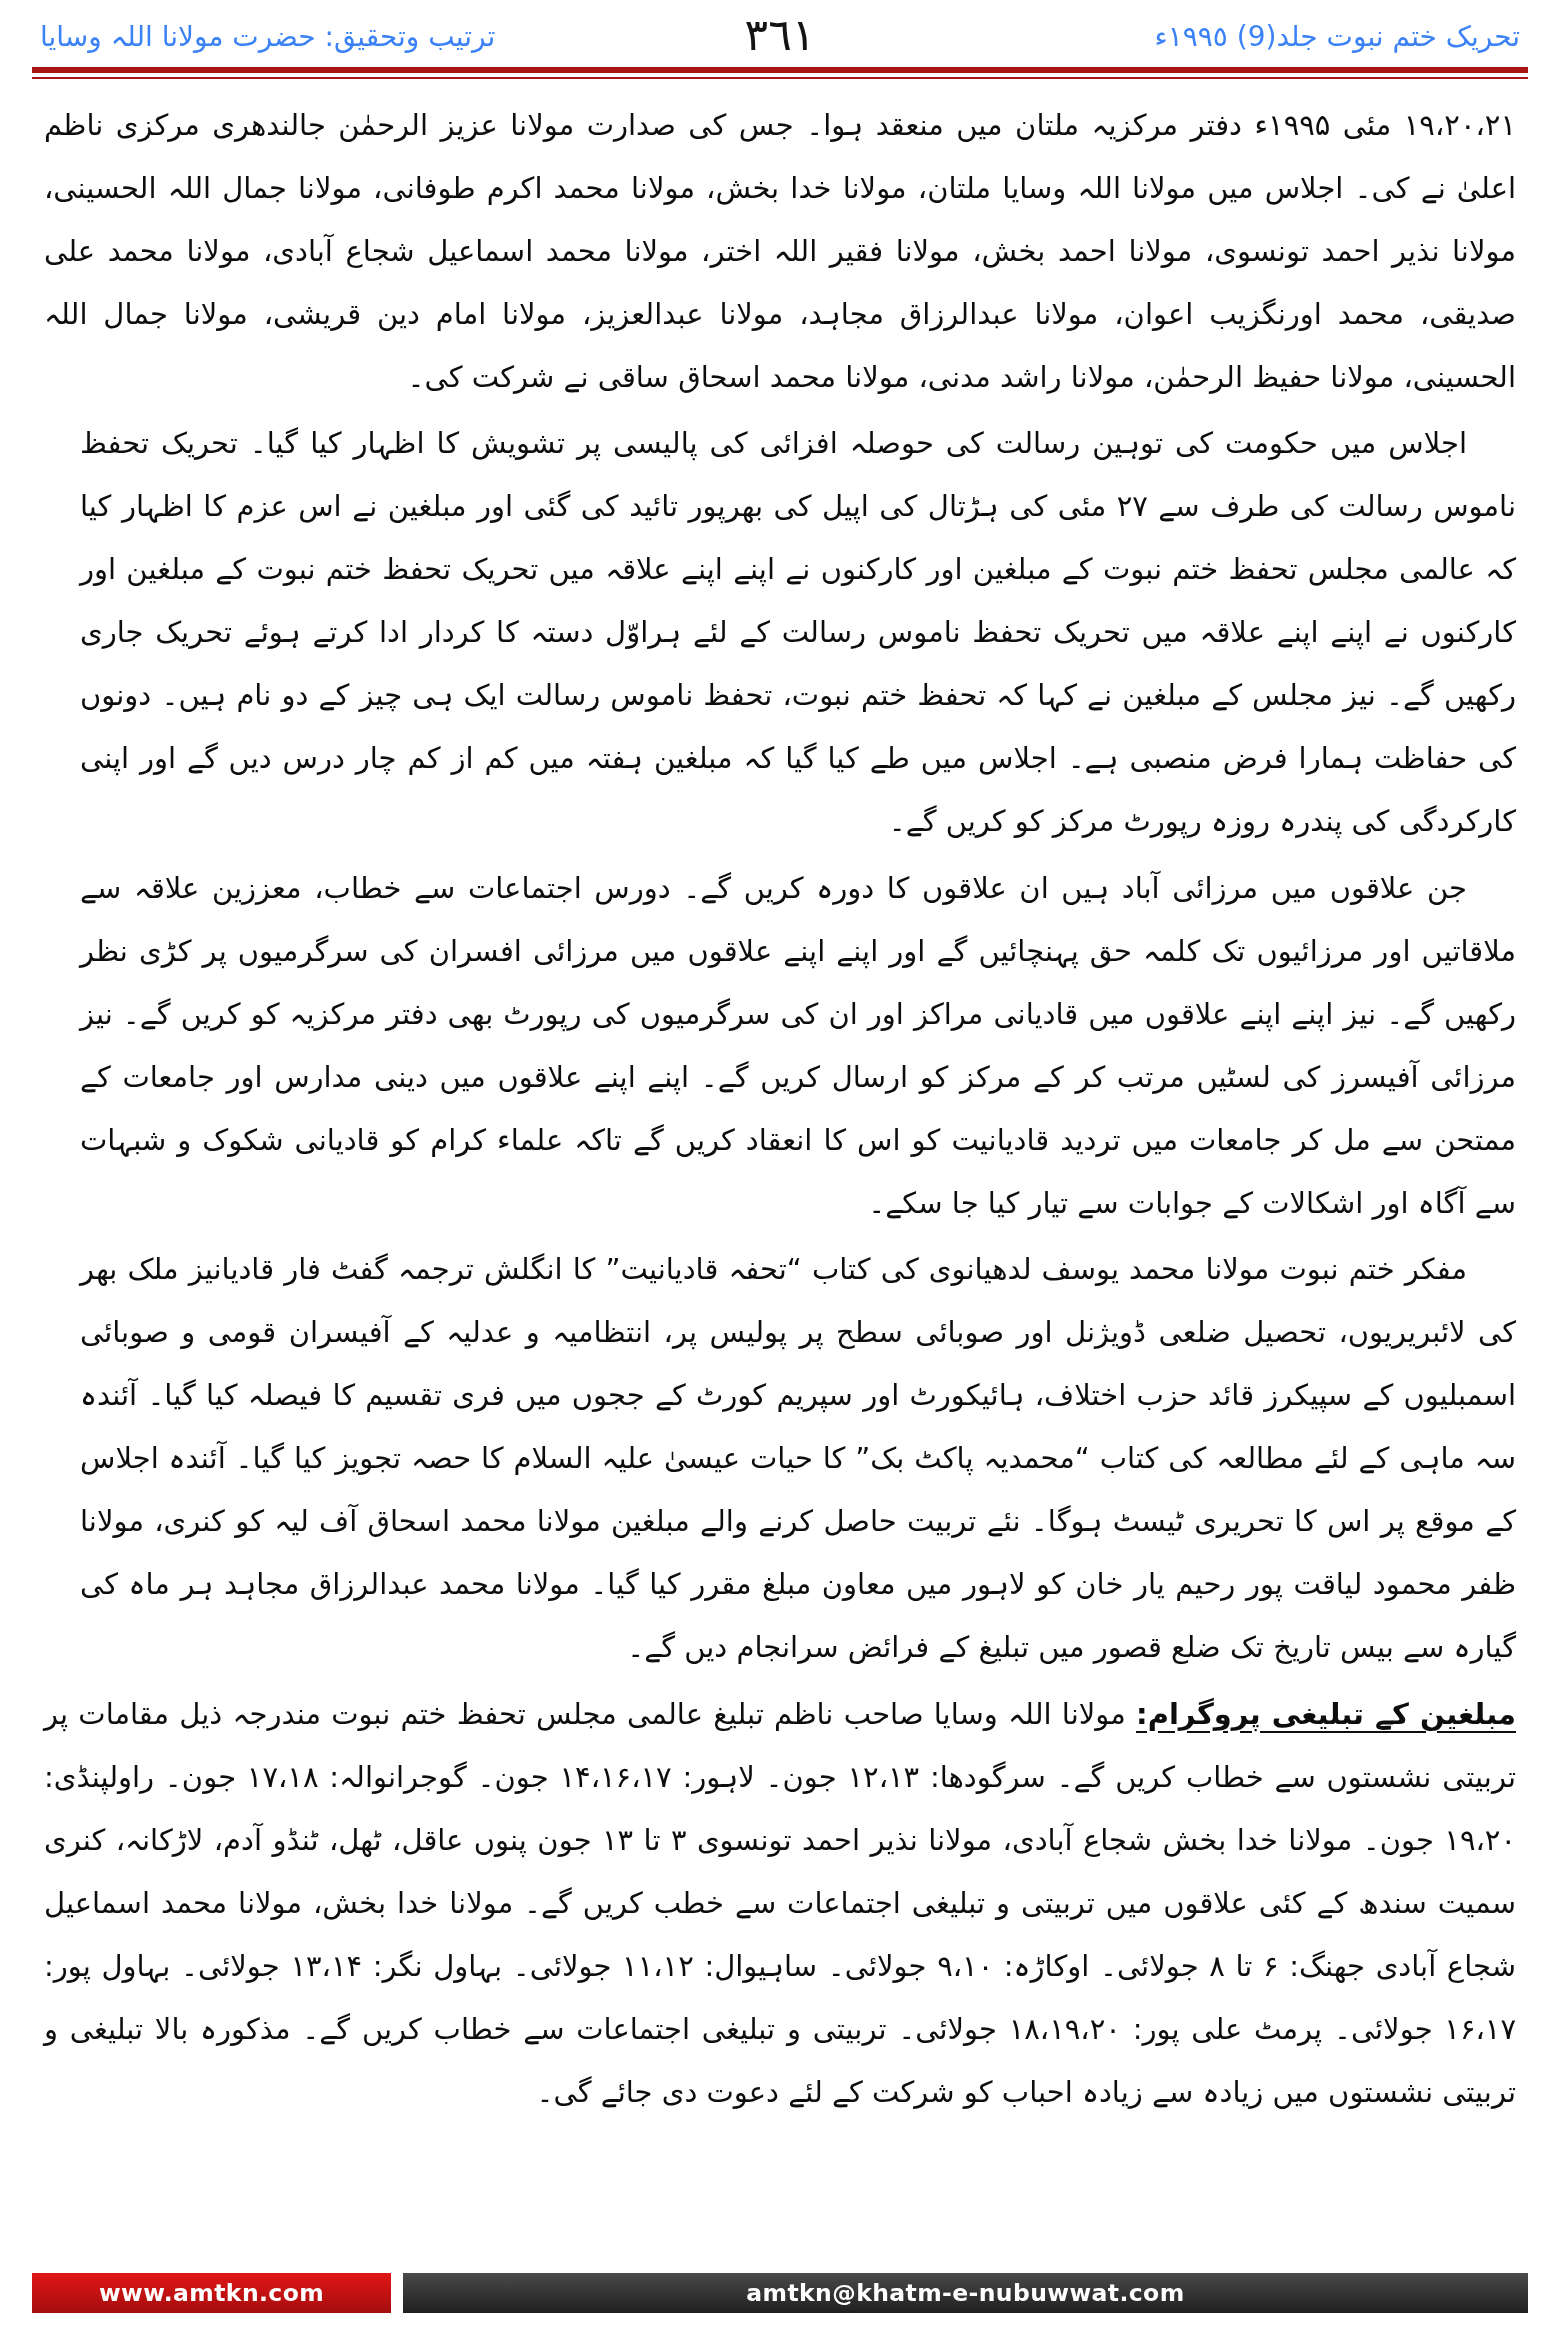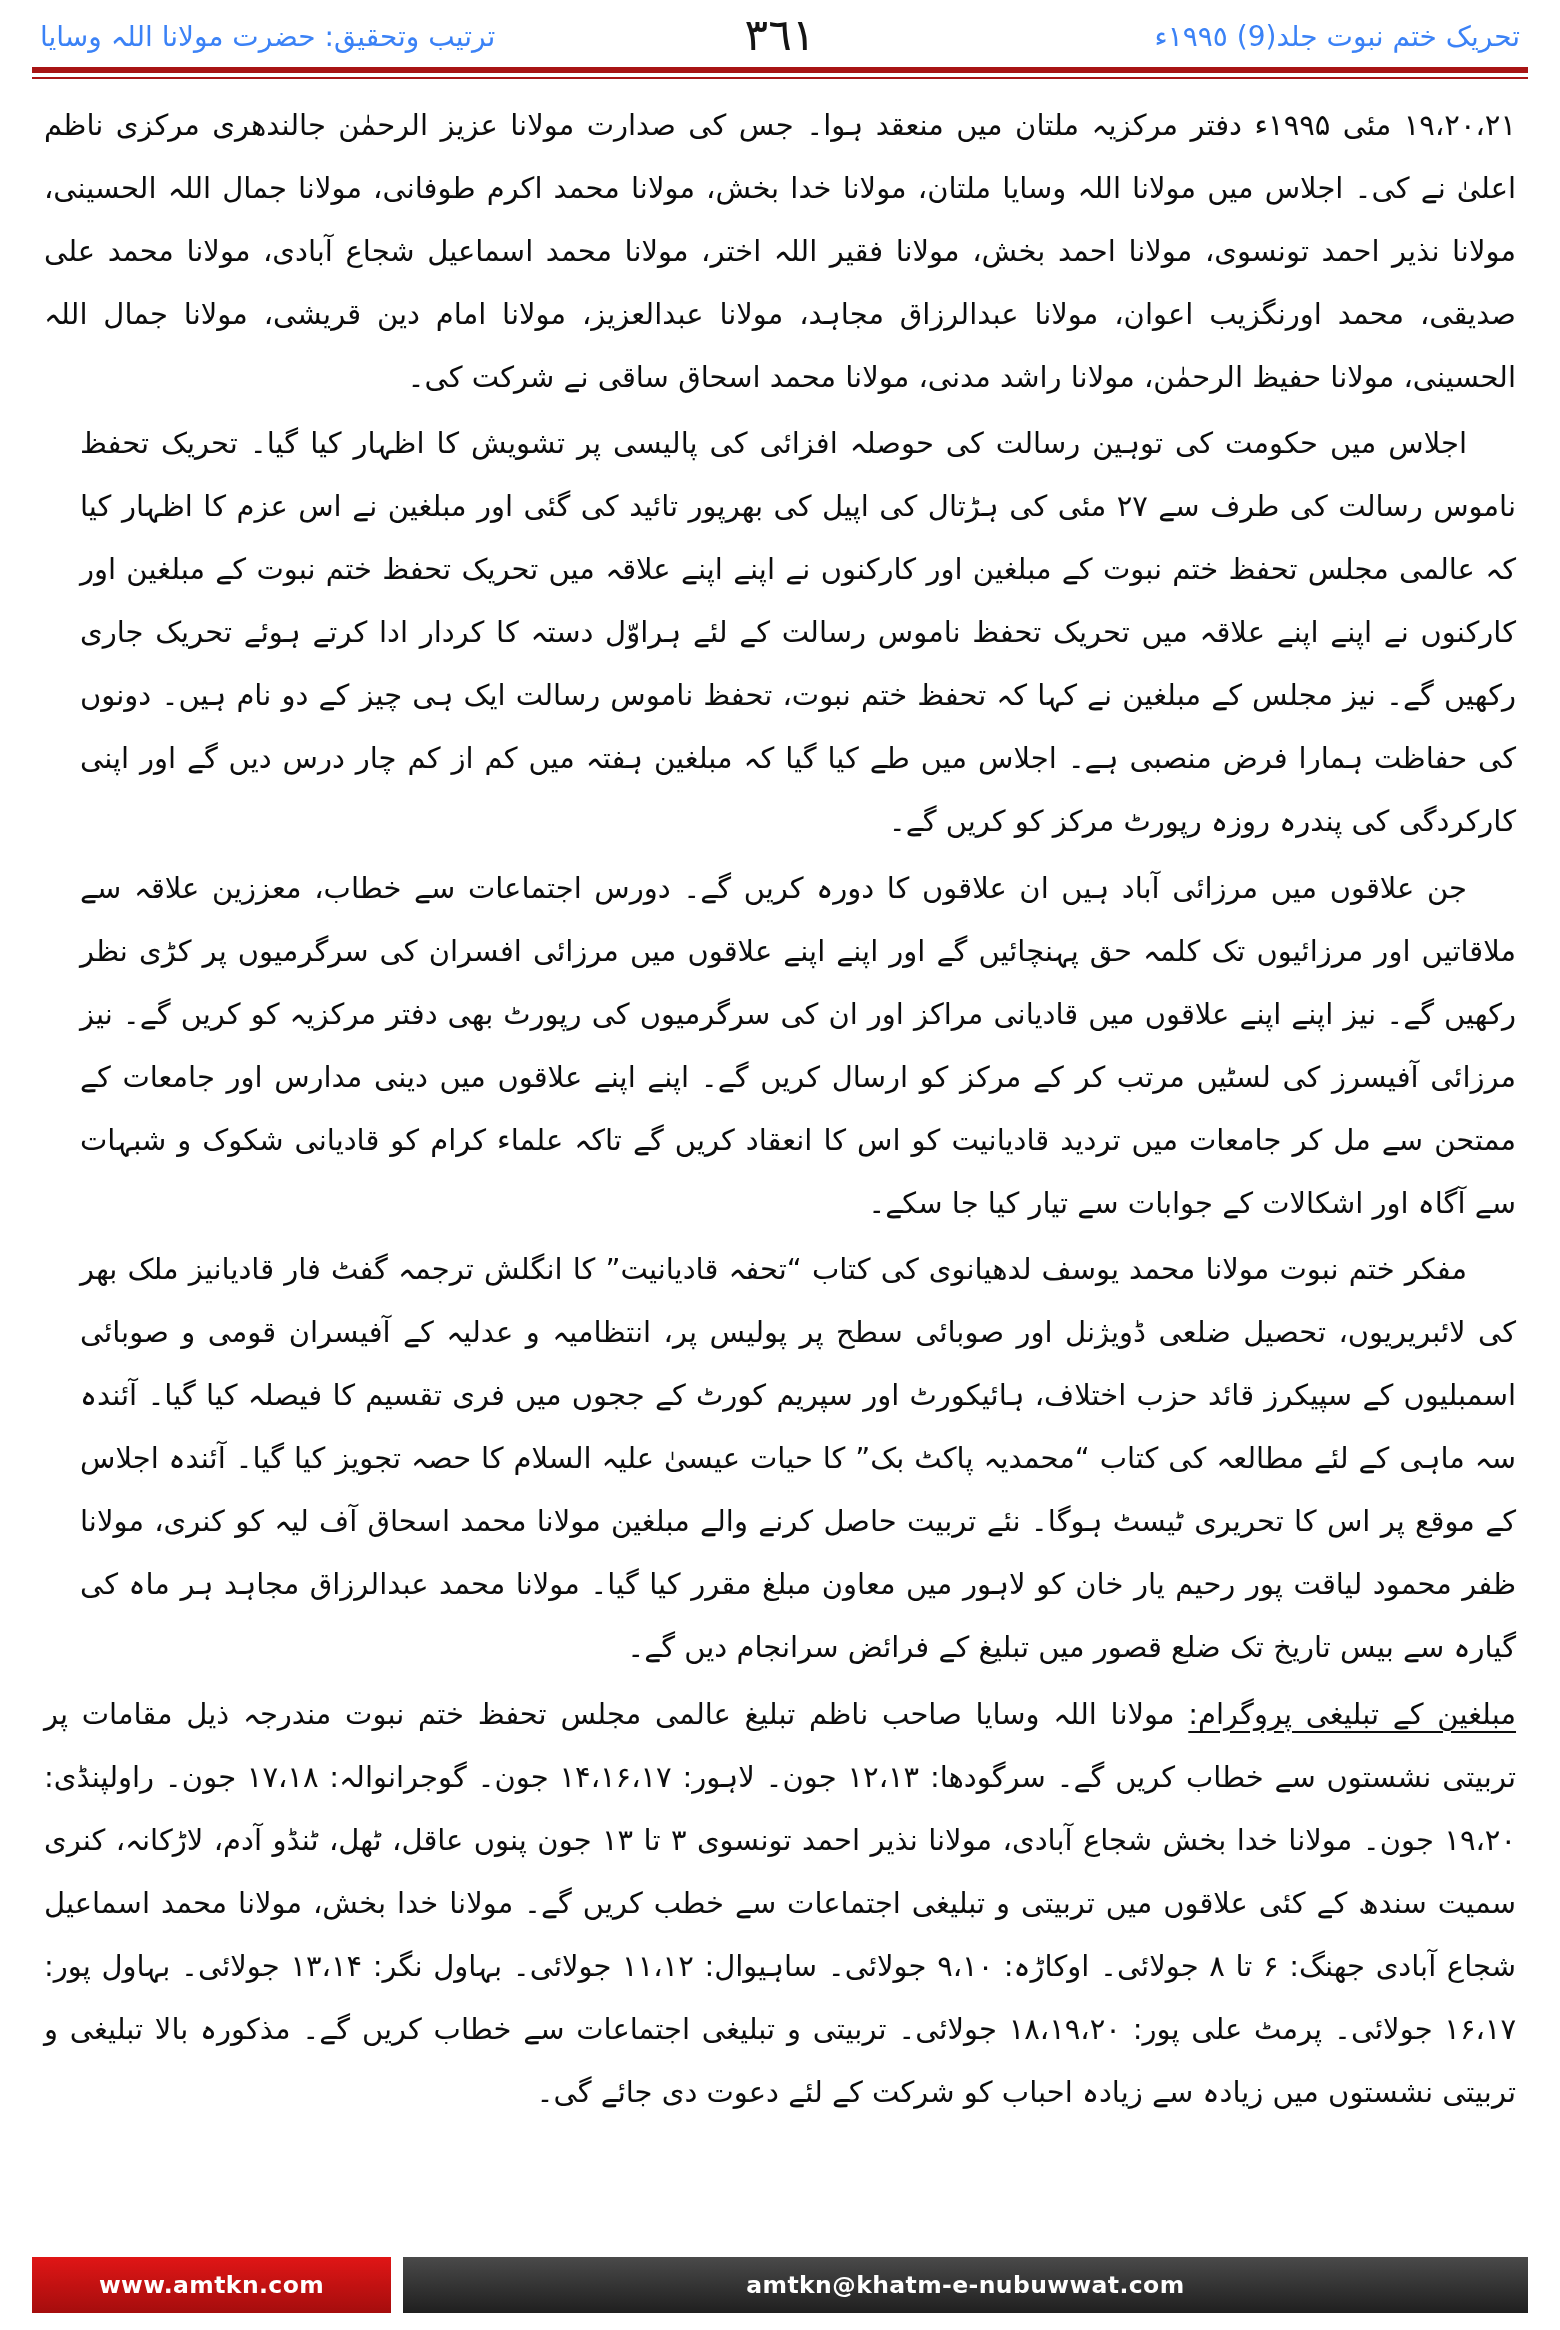--- a/index.html
+++ b/index.html
@@ -69,32 +69,32 @@
     color: #0d0d0d;
   }
   .content p {
     margin: 0 0 3.4px 0;
   }
   .content p.indent {
     text-indent: 49px;
     margin-left: 36px;
   }
   .heading {
-    font-weight: normal;
+    font-weight: bold;
     text-decoration: underline;
     text-underline-offset: 6.7px;
   }
 
   
   .footer {
     position: absolute;
     left: 32px;
     right: 32px;
     bottom: 17px;
-    height: 56px;
+    height: 40px;
     display: flex;
     gap: 11.8px;
     direction: ltr;
   }
   .bar {
     display: flex;
     align-items: center;
     justify-content: center;
     color: #ffffff;
     font-size: 23.5px;

